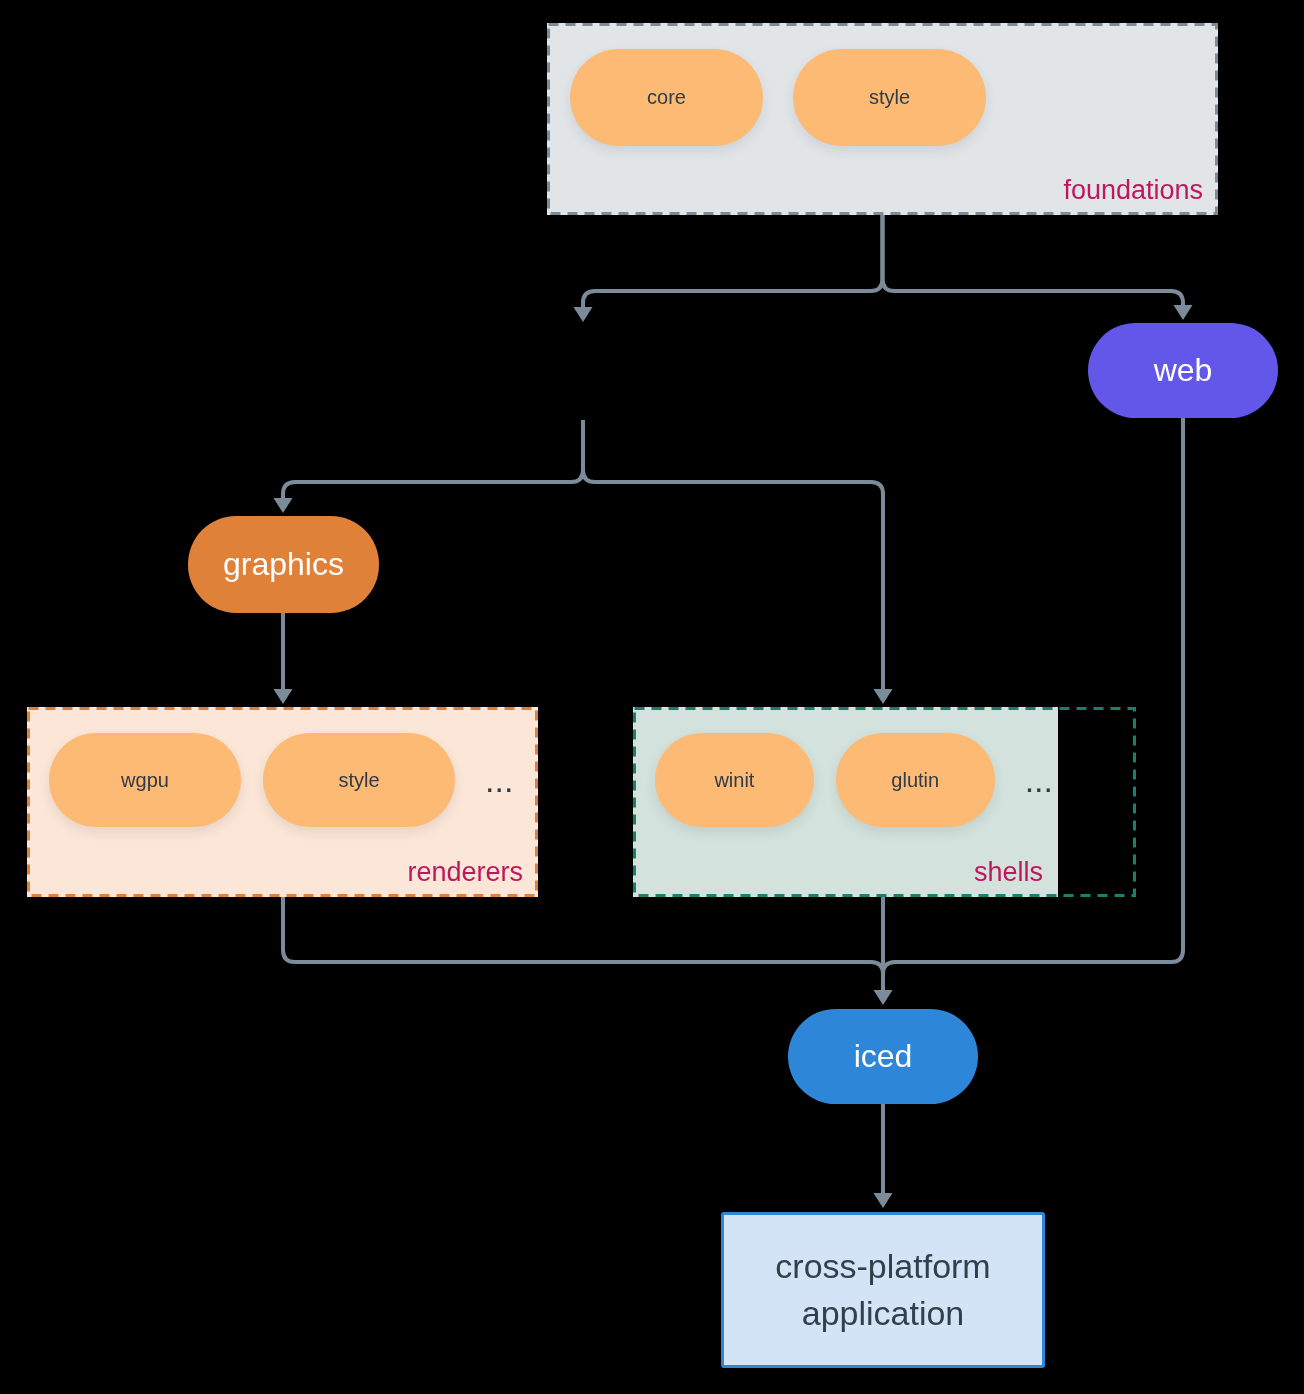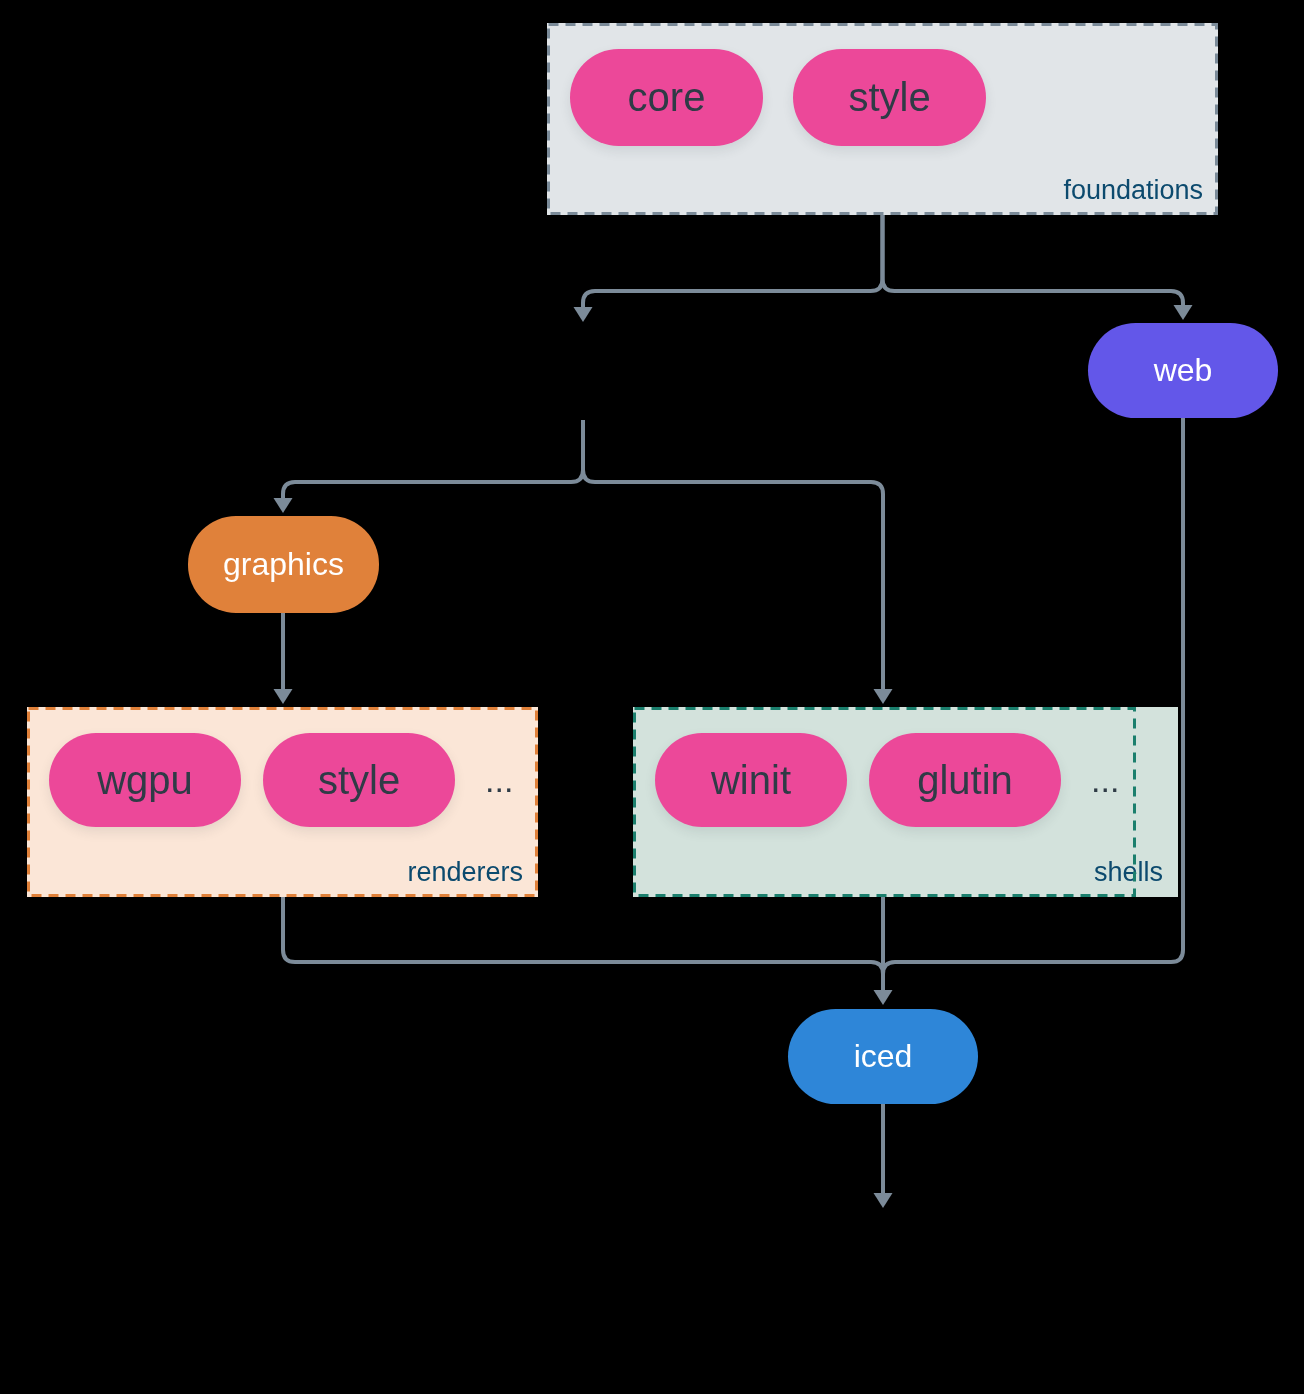--- a/index.html
+++ b/index.html
@@ -9,45 +9,45 @@
     font-family: "Liberation Sans", sans-serif;
     position: relative;
     overflow: hidden;
   }
   .stage { position: absolute; left: 0; top: 0; width: 1304px; height: 1394px; }
 
   
   .group { position: absolute; box-sizing: border-box; }
   .group-foundations { left: 547px; top: 23px;  width: 671px; height: 192px; background: #e1e5e8; }
   .group-renderers  { left: 27px;  top: 707px; width: 511px; height: 190px; background: #fbe6d7; }
-  .group-shells     { left: 633px; top: 707px; width: 545px; height: 190px; background: #d3e2dc; }
+  .group-shells     { left: 633px; top: 707px; width: 425px; height: 190px; background: #d3e2dc; }
 
   .pill-row { display: flex; align-items: center; }
   .group-foundations .pill-row { padding: 26px 0 0 23px; gap: 30px; }
   .group-renderers  .pill-row,
   .group-shells     .pill-row { padding: 26px 5px 0 22px; gap: 22px; }
 
   .pill-white {
-    background: #ec4899;
+    background: #fdba74;
     width: 193px; height: 97px;
     border-radius: 49px;
     display: flex; align-items: center; justify-content: center;
-    font-size: 40px; color: #2f3b46;
+    font-size: 20px; color: #2f3b46;
     box-shadow: 0 5px 12px rgba(40,50,60,0.10);
   }
   .group-renderers .pill-white, .group-shells .pill-white { width: 192px; height: 94px; border-radius: 47px; }
 
   .ellipsis {
     font-size: 34px; color: #2f3b46; margin-left: 8px;
     align-self: center; line-height: 94px;
   }
 
   .group-label {
     position: absolute; right: 15px; bottom: 9px;
-    font-size: 27px; color: #0c4a6e;
+    font-size: 27px; color: #be185d;
   }
 
   
   .node {
     position: absolute;
     display: flex; align-items: center; justify-content: center;
     color: #ffffff; font-size: 32px;
     border-radius: 48px;
   }
   .node-native   { left: 488px;  top: 325px;  width: 190px; height: 95px; background: #6357e9; }
@@ -105,20 +105,21 @@
     <div class="pill-row">
       <div class="pill-white">winit</div>
       <div class="pill-white">glutin</div>
       <div class="ellipsis">...</div>
     </div>
     <div class="group-label">shells</div>
   </div>
 
   <div class="node node-iced">iced</div>
 
+  <div class="app-box">cross-platform application</div>
 
   <svg class="overlay" width="1304" height="1394" viewBox="0 0 1304 1394">
 
     <rect class="dashrect" x="548.5" y="24.5" width="668" height="189" stroke="#7b8b99"></rect>
     <rect class="dashrect" x="28.5" y="708.5" width="508" height="187" stroke="#e0813a"></rect>
     <rect class="dashrect" x="634.5" y="708.5" width="500" height="187" stroke="#1b7f6d"></rect>
 
     <path class="edge" d="M882.5 215 V279 Q882.5 291 870.5 291 H595 Q583 291 583 303 V307"></path>
     <path class="edge" d="M882.5 215 V279 Q882.5 291 894.5 291 H1171 Q1183 291 1183 303 V305"></path>
     <polygon class="arrow" points="573.5,307 592.5,307 583,322"></polygon>

